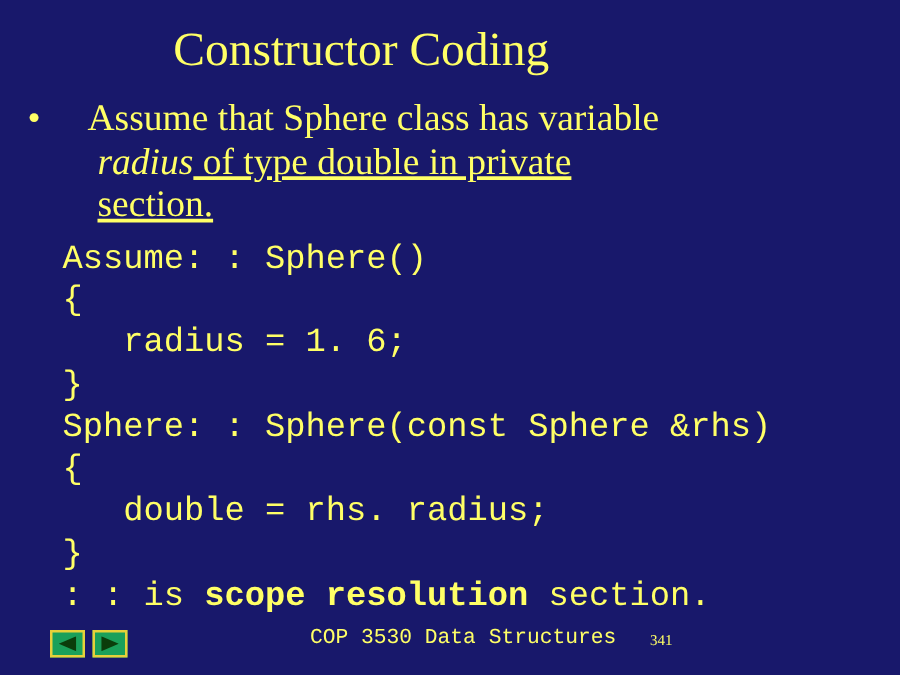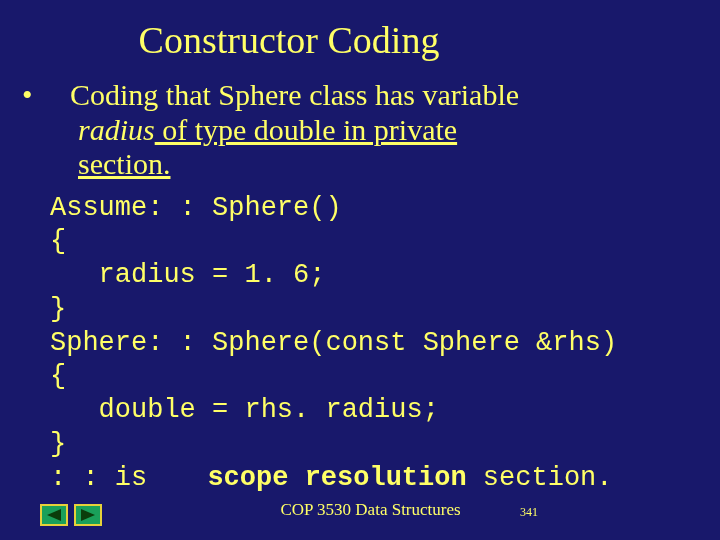--- a/index.html
+++ b/index.html
@@ -40,30 +40,30 @@
   .underline { text-decoration: underline; }
   .code {
     color: #ffff66;
     font-family: "Courier New", Courier, monospace;
     font-size: 27px;
     line-height: 1.25;
     margin-left: 10px;
     white-space: pre;
     margin-top: 6px;
   }
-  .bold { font-weight: bold; margin-left: 44px; }
+  .bold { font-weight: bold; }
   .footer-center {
     position: absolute;
     bottom: 20px;
     left: 0;
     width: 720px;
     text-align: center;
     color: #ffff66;
     font-size: 17px;
-    font-family: Liberation Serif, serif;
+    font-family: Liberation Mono, monospace;
     padding-left: 21px;
   }
   .footer-right {
     position: absolute;
     bottom: 20px;
     right: 40px;
     color: #ffff66;
     font-size: 12px;
     font-family: "Times New Roman", Times, serif;
   }
@@ -86,21 +86,21 @@
   }
   .nav-btn svg { display: block; }
 </style>
 </head>
 <body>
 
 <div class="slide">
   <h1 class="title">Constructor Coding</h1>
 
   <div class="bullet">
-    <span class="dot">•</span><span>Coding that Sphere class has variable </span><span class="italic">radius</span><span class="underline"> of type double in private section.</span>
+    <span class="dot">•</span><span>Assume that Sphere class has variable </span><span class="italic">radius</span><span class="underline"> of type double in private section.</span>
   </div>
 
   <div class="code"><span>Assume: : Sphere()</span>
 <span>{</span>
 <span>   radius = 1. 6;</span>
 <span>}</span>
 <span>Sphere: : Sphere(const Sphere &amp;rhs)</span>
 <span>{</span>
 <span>   double = rhs. radius;</span>
 <span>}</span>

